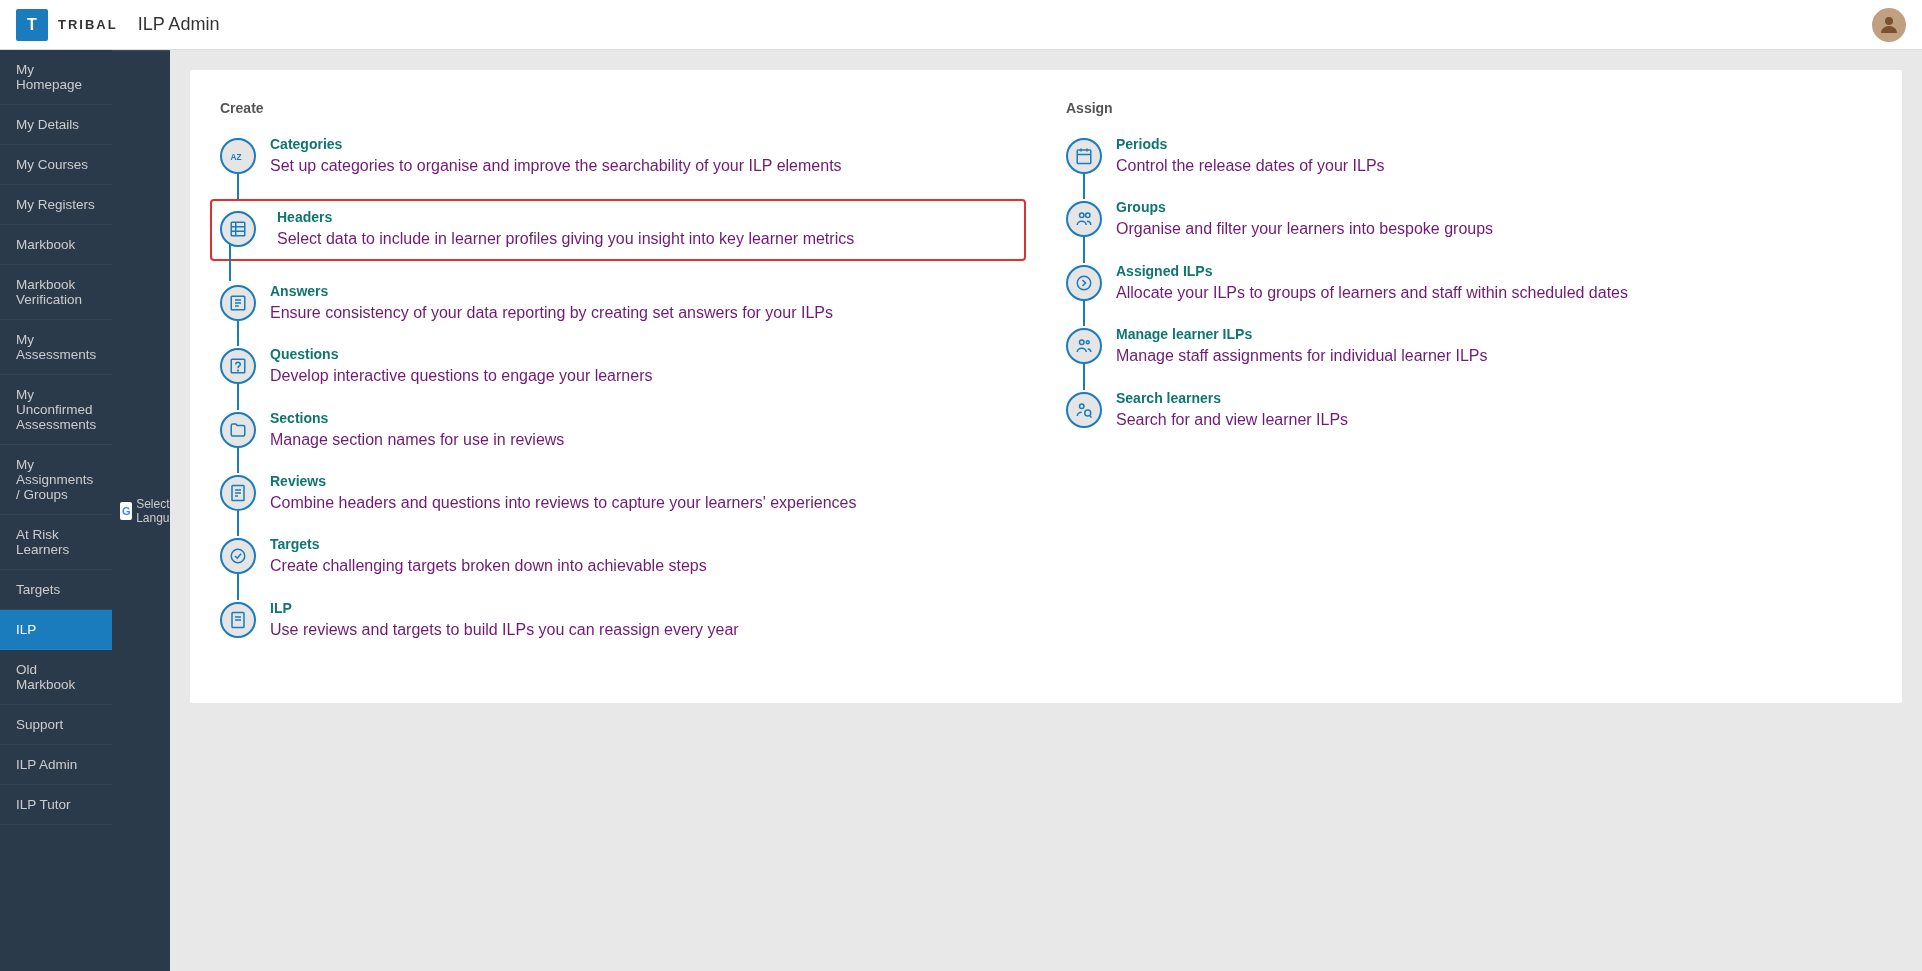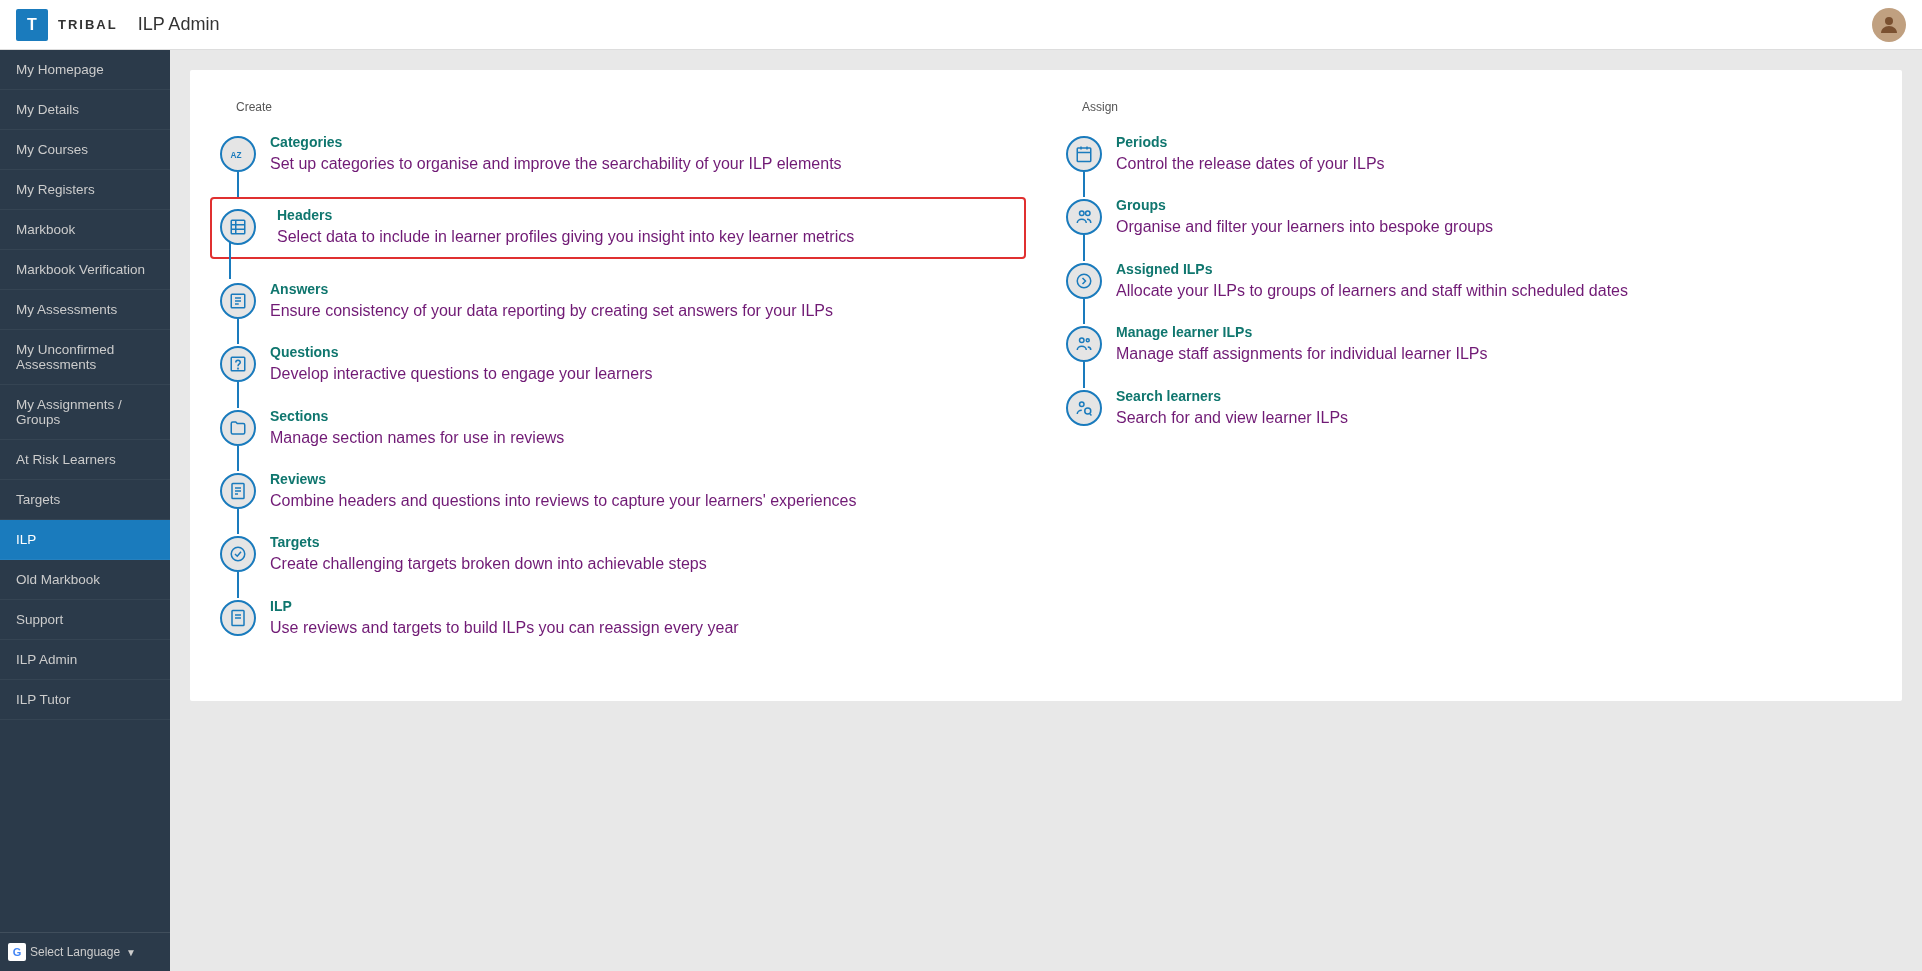--- a/index.html
+++ b/index.html
@@ -70,21 +70,21 @@
       overflow: hidden;
     }
 
     
     .sidebar {
       width: 170px;
       background: #2b3a4a;
       color: #ccc;
       flex-shrink: 0;
       display: flex;
-      flex-direction: column;
+      flex-direction: row;
       overflow-y: auto;
     }
     .sidebar-nav {
       flex: 1;
     }
     .sidebar-item {
       display: block;
       padding: 12px 16px;
       color: #ccc;
       text-decoration: none;
@@ -140,25 +140,24 @@
       min-height: 600px;
     }
     .two-col {
       display: flex;
       gap: 40px;
     }
     .col {
       flex: 1;
     }
     .section-heading {
-      font-size: 12px;
+      font-size: 14px;
       color: #555;
-      font-weight: normal;
+      font-weight: bold;
       margin-bottom: 20px;
-      margin-left: 16px;
     }
 
     
     .timeline {
       position: relative;
       padding-left: 0;
     }
     .timeline-item {
       display: flex;
       align-items: flex-start;

